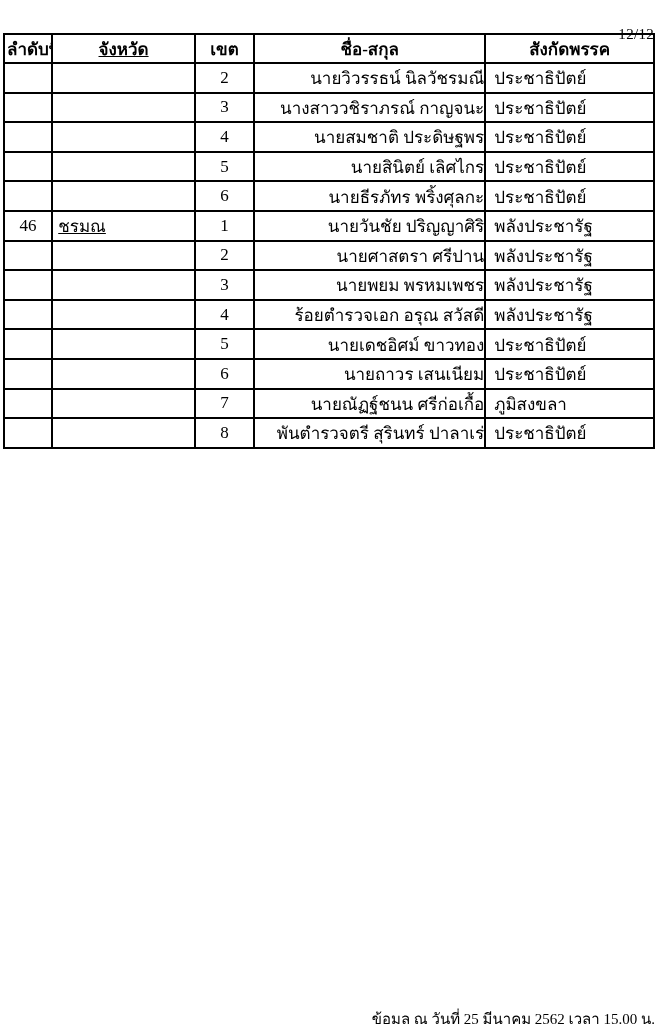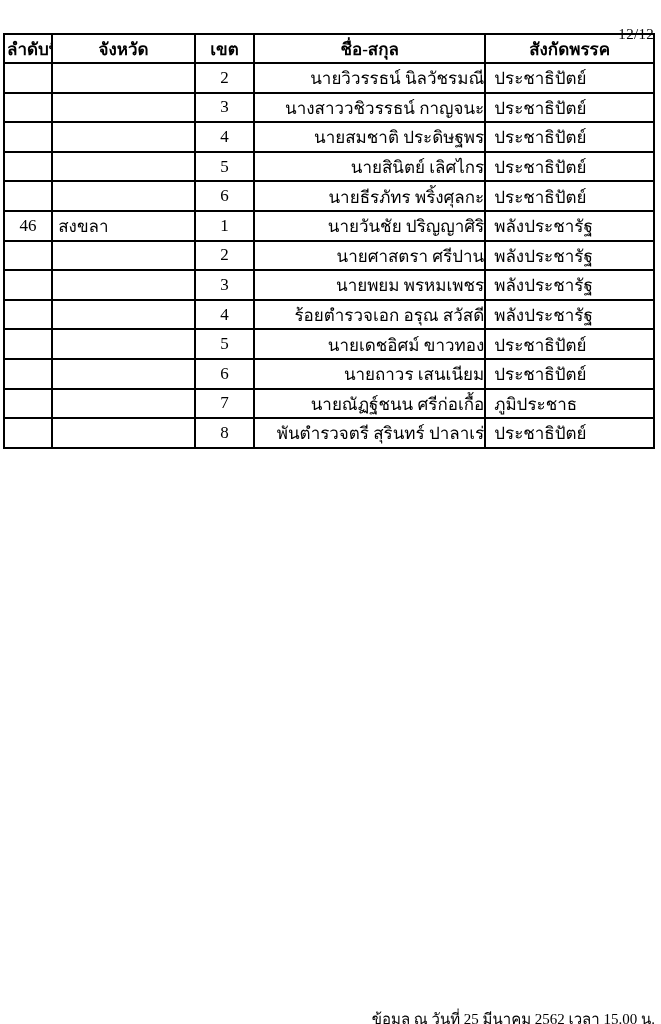--- a/index.html
+++ b/index.html
@@ -33,21 +33,21 @@
     white-space: nowrap;
   }
   .candidate-table thead tr { height: 29px; }
   .candidate-table tbody tr { height: 29.6px; }
   .candidate-table th {
     font-weight: bold;
     text-align: center;
     padding: 0 2px;
   }
   .col-seq      { width: 48px;  text-align: center; }
-  .col-province { width: 142px; text-align: left; padding-left: 5px; }
+  .col-province { width: 142px; text-align: left; padding-left: 5px; text-decoration: underline; }
   .col-district { width: 59px;  text-align: center; }
   .col-name     { width: 230px; text-align: right; padding-left: 4px; }
   .col-party    { width: 168px; text-align: left; padding-left: 8px; }
   .footer-note {
     position: absolute;
     top: 991px; right: 6px;
     font-size: 15px;
     margin-top: 16px;
   }
 </style>
@@ -71,21 +71,21 @@
         <td class="col-seq"></td>
         <td class="col-province"></td>
         <td class="col-district">2</td>
         <td class="col-name">นายวิวรรธน์ นิลวัชรมณี</td>
         <td class="col-party">ประชาธิปัตย์</td>
       </tr>
       <tr>
         <td class="col-seq"></td>
         <td class="col-province"></td>
         <td class="col-district">3</td>
-        <td class="col-name">นางสาววชิวรรธน์ กาญจนะ</td>
+        <td class="col-name">นางสาววชิราภรณ์ กาญจนะ</td>
         <td class="col-party">ประชาธิปัตย์</td>
       </tr>
       <tr>
         <td class="col-seq"></td>
         <td class="col-province"></td>
         <td class="col-district">4</td>
         <td class="col-name">นายสมชาติ ประดิษฐพร</td>
         <td class="col-party">ประชาธิปัตย์</td>
       </tr>
       <tr>
@@ -97,21 +97,21 @@
       </tr>
       <tr>
         <td class="col-seq"></td>
         <td class="col-province"></td>
         <td class="col-district">6</td>
         <td class="col-name">นายธีรภัทร พริ้งศุลกะ</td>
         <td class="col-party">ประชาธิปัตย์</td>
       </tr>
       <tr>
         <td class="col-seq">46</td>
-        <td class="col-province">สงขลา</td>
+        <td class="col-province">ชรมณ</td>
         <td class="col-district">1</td>
         <td class="col-name">นายวันชัย ปริญญาศิริ</td>
         <td class="col-party">พลังประชารัฐ</td>
       </tr>
       <tr>
         <td class="col-seq"></td>
         <td class="col-province"></td>
         <td class="col-district">2</td>
         <td class="col-name">นายศาสตรา ศรีปาน</td>
         <td class="col-party">พลังประชารัฐ</td>
@@ -142,21 +142,21 @@
         <td class="col-province"></td>
         <td class="col-district">6</td>
         <td class="col-name">นายถาวร เสนเนียม</td>
         <td class="col-party">ประชาธิปัตย์</td>
       </tr>
       <tr>
         <td class="col-seq"></td>
         <td class="col-province"></td>
         <td class="col-district">7</td>
         <td class="col-name">นายณัฏฐ์ชนน ศรีก่อเกื้อ</td>
-        <td class="col-party">ภูมิประชาธ</td>
+        <td class="col-party">ภูมิสงขลา</td>
       </tr>
       <tr>
         <td class="col-seq"></td>
         <td class="col-province"></td>
         <td class="col-district">8</td>
         <td class="col-name">พันตำรวจตรี สุรินทร์ ปาลาเร่</td>
         <td class="col-party">ประชาธิปัตย์</td>
       </tr>
     </tbody>
 </table>

